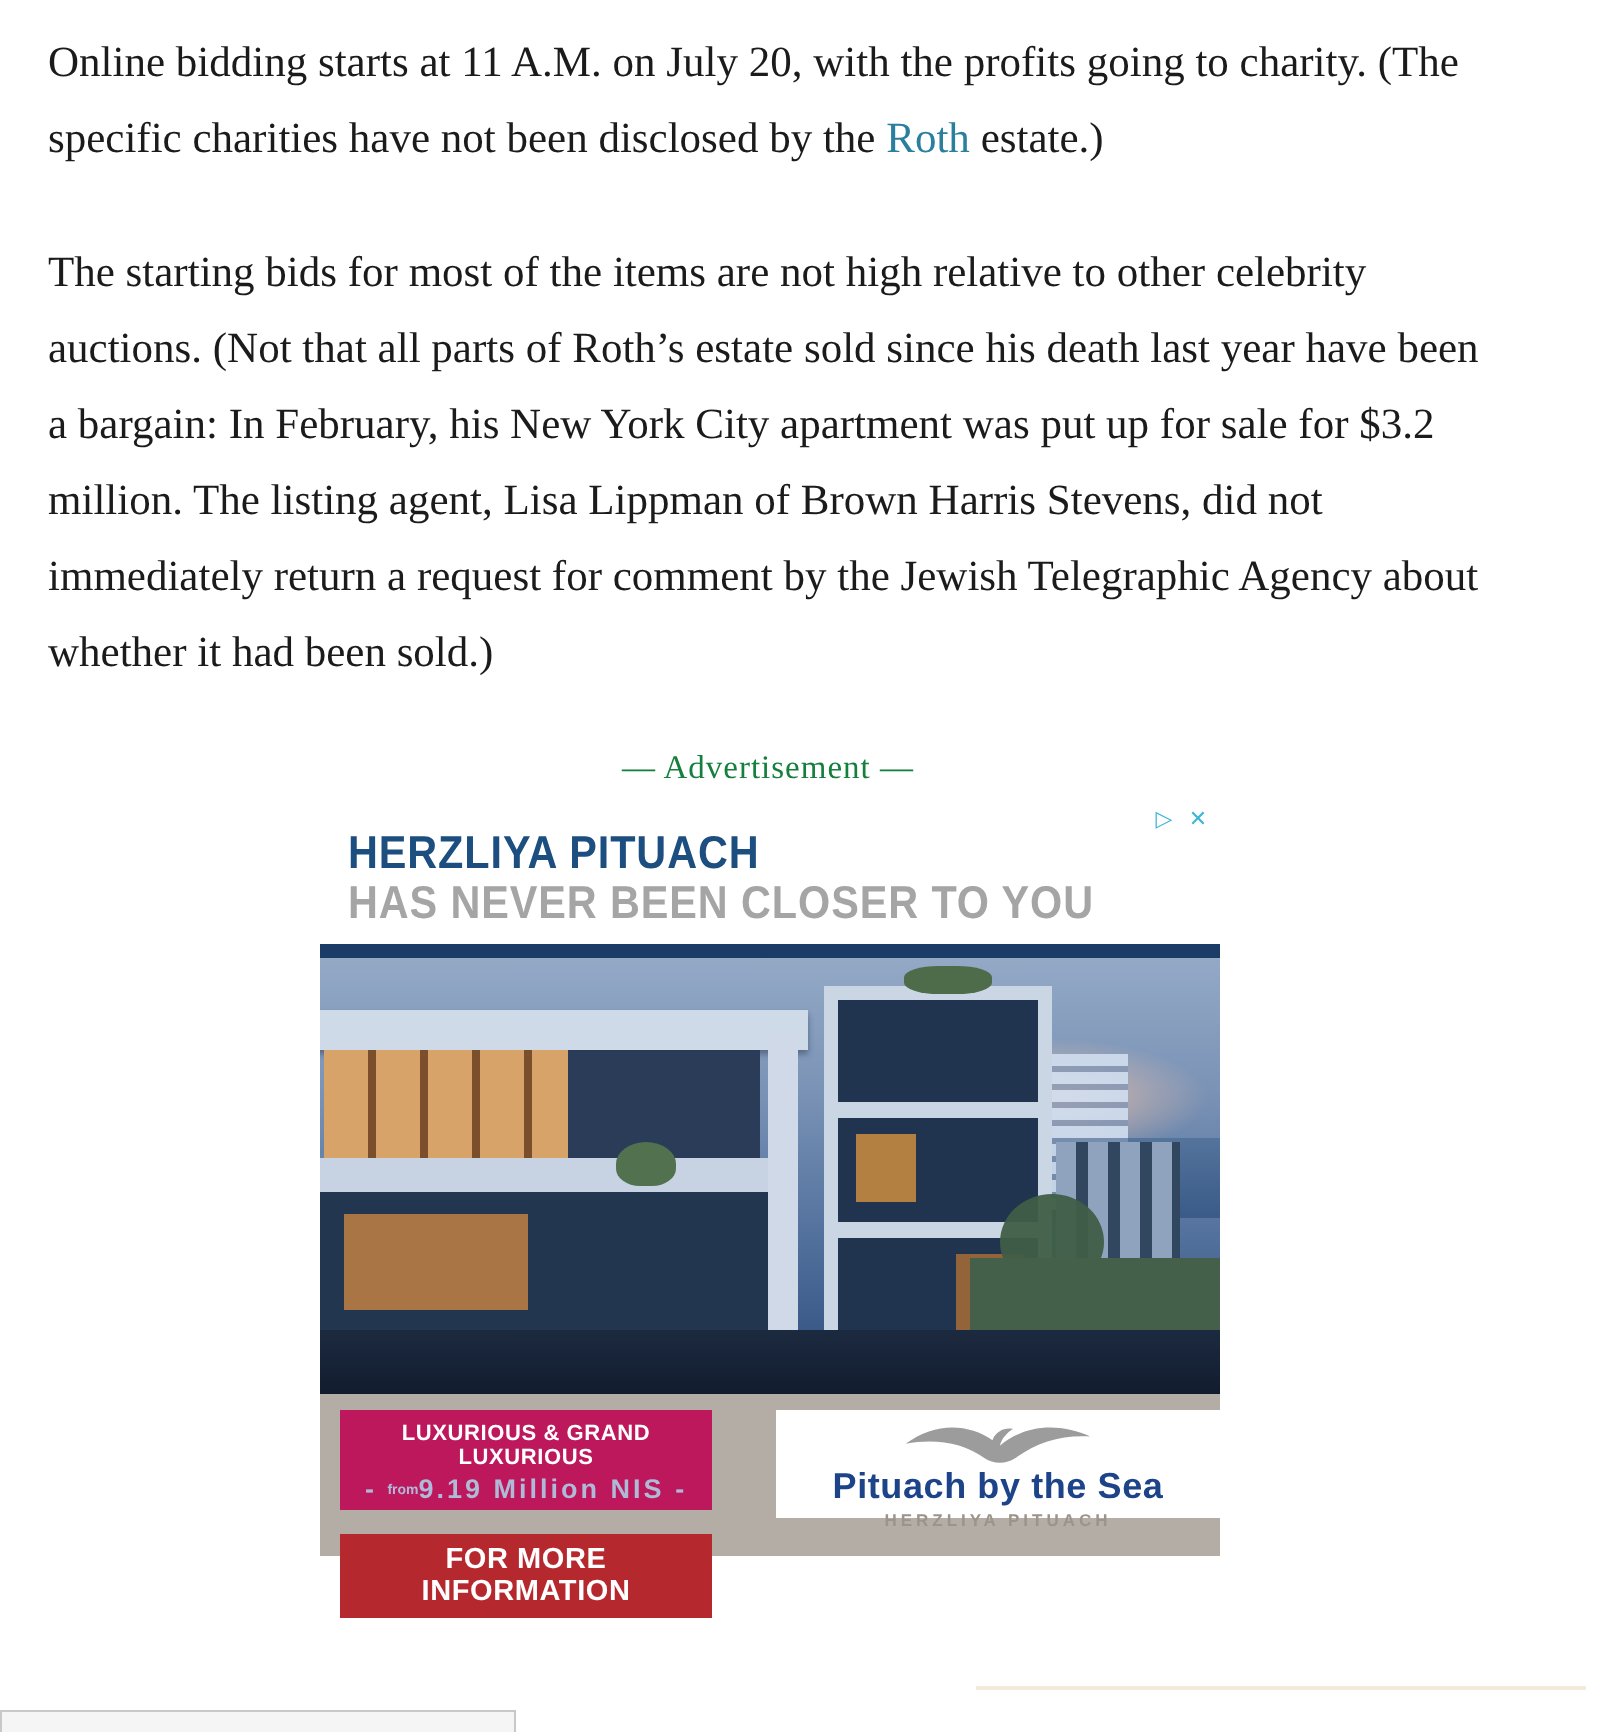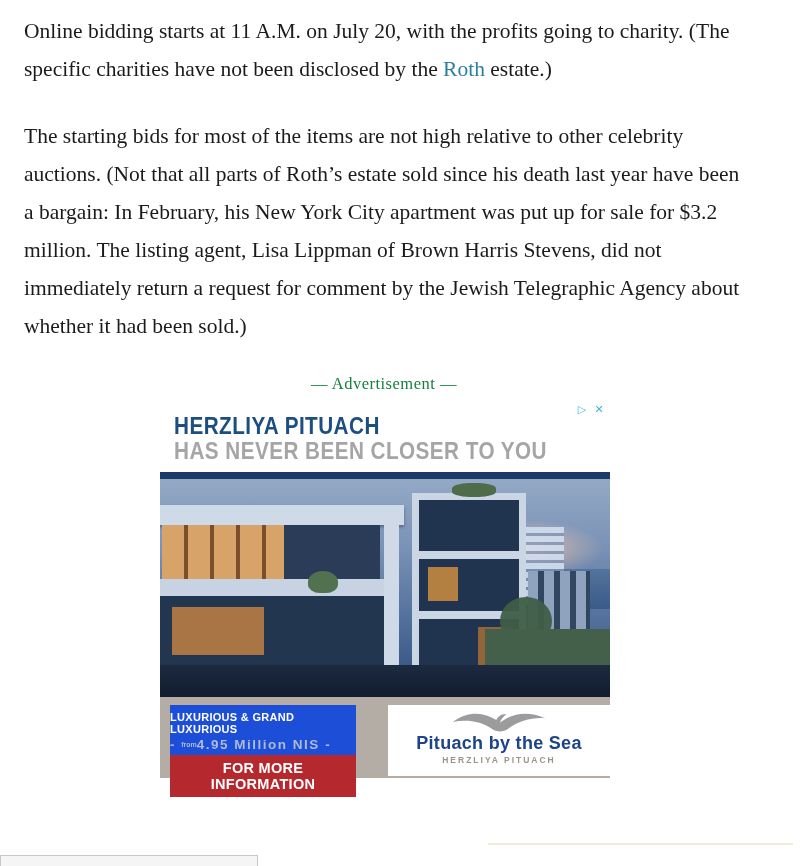--- a/index.html
+++ b/index.html
@@ -74,27 +74,27 @@
   .ph-right-bldg{left:368px;top:92px;width:62px;height:62px;
     background:repeating-linear-gradient(90deg,#8fa3bf 0 10px,#31475f 10px 16px);}
   .ph-plant1{left:148px;top:92px;width:30px;height:22px;background:#51714f;border-radius:50% 50% 40% 40%;}
   .ph-plant2{left:292px;top:4px;width:44px;height:14px;background:#4e6b4a;border-radius:40%;}
   .ph-tree{right:58px;top:118px;width:52px;height:48px;background:#3f5e46;border-radius:50%;opacity:.95;}
   .ph-lawn{right:0;top:150px;width:125px;height:40px;background:#44604b;}
   .ph-terrace{left:0;top:186px;width:450px;height:32px;background:linear-gradient(180deg,#1c2a40,#121c2e);}
   
   .band{position:relative;width:450px;height:81px;background:#b3ada5;}
   .promo{position:absolute;left:10px;top:8px;width:186px;font-family:"Liberation Sans",sans-serif;}
-  .promo-top{background:#1d4ed8;color:#ffffff;text-align:left;padding:6px 0 3px 0;}
+  .promo-top{background:#be185d;color:#ffffff;text-align:center;padding:6px 0 3px 0;}
   .promo-line1,.promo-line2{font-weight:bold;font-size:11px;line-height:12px;letter-spacing:.3px;}
   .promo-price{color:#aebad8;font-weight:bold;font-size:13.5px;letter-spacing:1.5px;margin-top:2px;white-space:nowrap;}
   .promo-from{font-size:7px;letter-spacing:0;vertical-align:2px;}
   .promo-cta{background:#b5282d;color:#ffffff;text-align:center;font-weight:bold;
-    font-size:14.5px;letter-spacing:.3px;padding:5px 0 5px 0;cursor:pointer;}
-  .logo-panel{position:absolute;left:228px;top:8px;width:222px;height:71px;background:#ffffff;
+    font-size:14.5px;letter-spacing:.3px;padding:5px 0 5px 0;cursor:pointer;margin-top:12px;}
+  .logo-panel{position:absolute;left:228px;top:8px;width:222px;height:54px;background:#ffffff;
     text-align:center;font-family:"Liberation Sans",sans-serif;}
   .logo-bird{margin-top:4px;height:24px;}
   .logo-title{color:#1d4489;font-weight:bold;font-size:18px;line-height:20px;letter-spacing:.3px;}
   .logo-sub{color:#9b948a;font-weight:bold;font-size:8.5px;letter-spacing:2px;margin-top:2px;}
   
   .faint-line{position:absolute;left:488px;top:843px;width:305px;height:2px;background:#f0ebdb;}
   .partial-box{position:absolute;left:0;top:855px;width:256px;height:11px;
     border:1px solid #c8c8c8;border-bottom:none;background:#f5f5f5;}
 </style>
 </head>
@@ -143,21 +143,21 @@
       <div class="ph ph-tree"></div>
       <div class="ph ph-lawn"></div>
       <div class="ph ph-terrace"></div>
     </div>
 
     <div class="band">
       <div class="promo">
         <div class="promo-top">
           <div class="promo-line1">LUXURIOUS &amp; GRAND</div>
           <div class="promo-line2">LUXURIOUS</div>
-          <div class="promo-price"><span>-</span> <span class="promo-from">from</span><span>4.95 Million NIS</span> <span>-</span></div>
+          <div class="promo-price"><span>-</span> <span class="promo-from">from</span><span>9.19 Million NIS</span> <span>-</span></div>
         </div>
         <div class="promo-cta">FOR MORE INFORMATION</div>
       </div>
 
       <div class="logo-panel">
         <div class="logo-bird">
           <svg width="96" height="24" viewBox="0 0 100 26">
             <path fill="#9c9c9c" d="M0 14 C16 2 34 3 47 12 C49 7 54 5 58 6 C55 8 52 11 51 15 C64 4 82 2 100 10 C85 9 71 13 59 22 C55 25 47 25 43 22 C31 13 15 11 0 14 Z"></path>
           </svg>
         </div>

